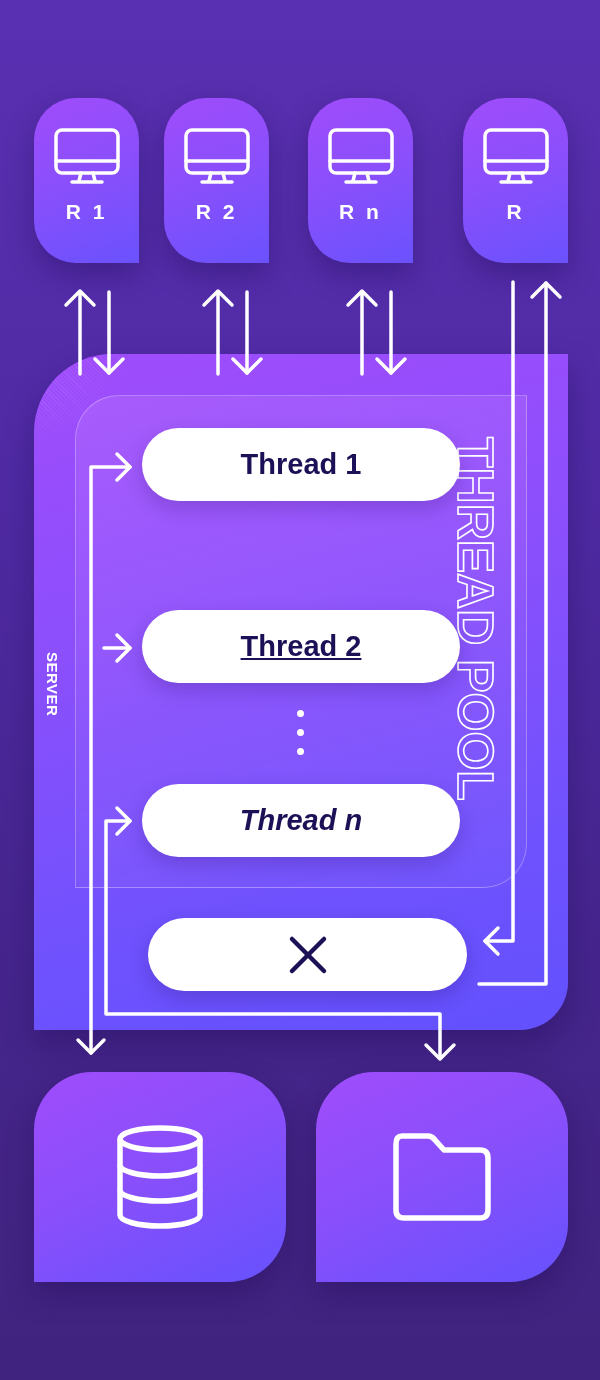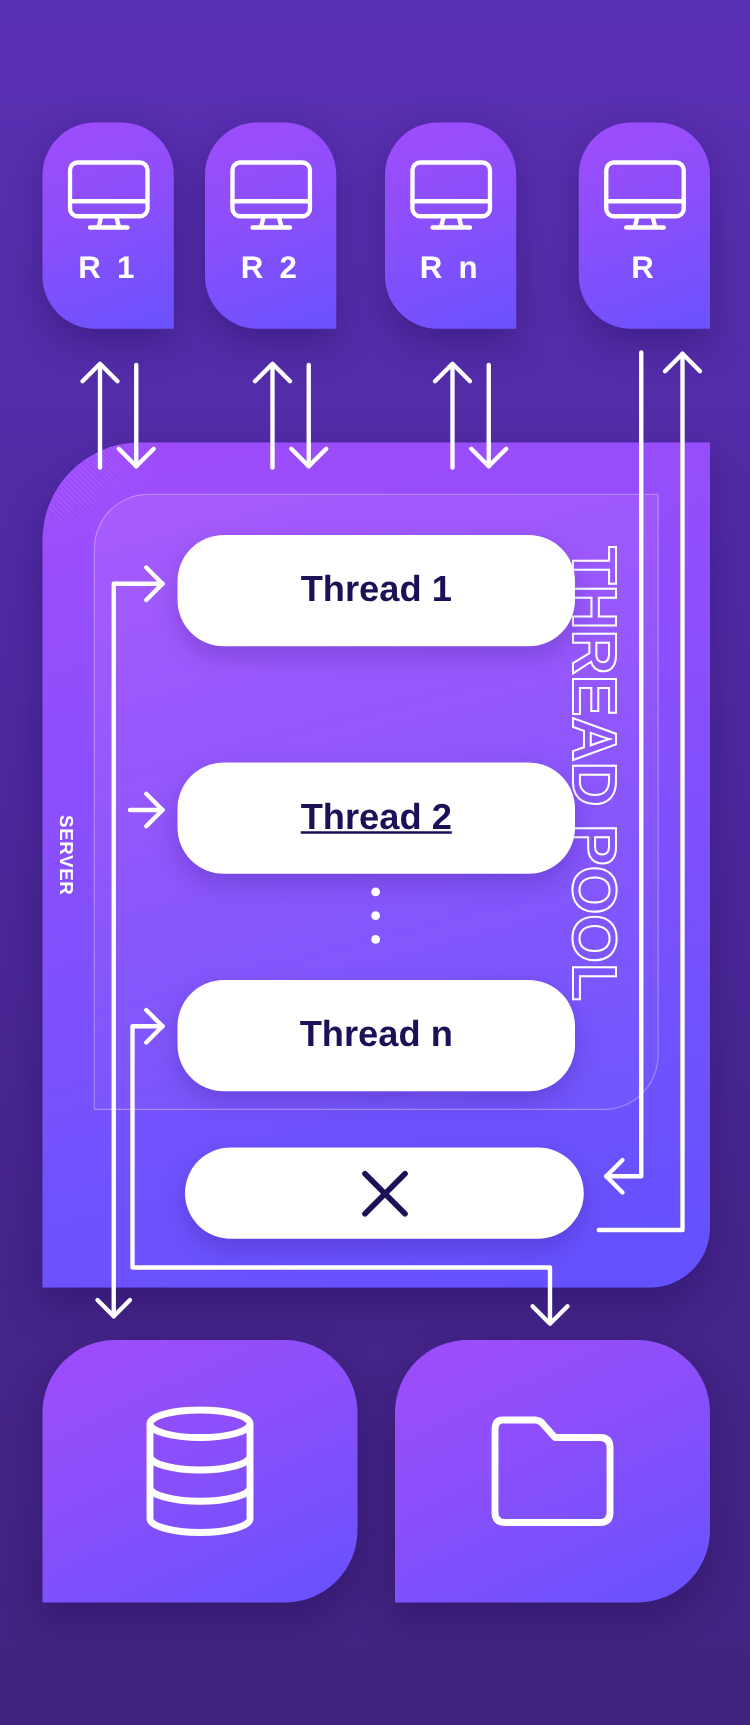--- a/index.html
+++ b/index.html
@@ -13,21 +13,21 @@
     background: linear-gradient(160deg, #a04cfb 0%, #8b4ffb 45%, #6a52fd 100%);
     box-shadow: 0 12px 28px rgba(30, 10, 80, 0.35);
   }
   .client-card {
     width: 105px; height: 165px; top: 98px;
     border-radius: 42px 42px 0 42px;
     display: flex; flex-direction: column; align-items: center;
   }
   .client-card svg { margin-top: 30px; }
   .client-label {
-    margin-top: 16px; color: #fff; font-weight: 700; font-size: 25px; letter-spacing: 3px;
+    margin-top: 16px; color: #fff; font-weight: 700; font-size: 21px; letter-spacing: 3px;
   }
   .server {
     left: 34px; top: 354px; width: 534px; height: 676px;
     border-radius: 78px 0 48px 0;
     background: linear-gradient(165deg, #a04cfb 0%, #8a4ffc 40%, #6f52fd 75%, #6251fe 100%);
     box-shadow: 0 14px 30px rgba(30, 10, 80, 0.35);
   }
   .server-hatch {
     left: 34px; top: 354px; width: 90px; height: 90px;
     border-radius: 78px 0 0 0;
@@ -45,21 +45,21 @@
     border: 1.5px solid rgba(255,255,255,0.28);
     background: linear-gradient(165deg, rgba(190,120,255,0.35) 0%, rgba(170,120,255,0.18) 55%, rgba(150,120,255,0.12) 100%);
     box-sizing: border-box;
   }
   .pool-label {
     left: 500px; top: 437px; transform-origin: 0 0; transform: rotate(90deg);
     font-weight: 700; font-size: 50px; letter-spacing: 0px; white-space: nowrap;
     color: transparent; -webkit-text-stroke: 1.6px #ffffff; line-height: 1;
   }
   .pill {
-    left: 142px; width: 318px; height: 89px; border-radius: 37px;
+    left: 142px; width: 318px; height: 73px; border-radius: 37px;
     background: #ffffff;
     box-shadow: 0 8px 20px rgba(40, 10, 100, 0.22);
     display: flex; align-items: center; justify-content: center;
     color: #1c1157; font-weight: 700; font-size: 29px;
   }
   .dots { left: 297px; top: 710px; width: 10px; }
   .dots span { display: block; width: 7px; height: 7px; border-radius: 50%; background: #fff; margin-bottom: 12px; }
   .kill-pill {
     left: 148px; top: 918px; width: 319px; height: 73px; border-radius: 37px;
     background: #fff; box-shadow: 0 8px 20px rgba(40,10,100,0.22);
@@ -122,21 +122,21 @@
 <div class="abs pool"></div>
 <div class="abs pool-label">THREAD POOL</div>
 
 <div class="abs pill" style="top:428px;">Thread 1</div>
 <div class="abs pill" style="top:610px;text-decoration:underline;">Thread 2</div>
 <div class="abs dots">
     <span></span>
     <span></span>
     <span></span>
   </div>
-<div class="abs pill" style="top:784px;">Thread n</div>
+<div class="abs pill" style="top:784px;font-style:italic;">Thread n</div>
 
 <div class="abs kill-pill">
   <svg width="40" height="40" viewBox="0 0 40 40" stroke="#1c1157" stroke-width="4.5" stroke-linecap="round">
     <line x1="4" y1="4" x2="36" y2="36"></line>
       <line x1="36" y1="4" x2="4" y2="36"></line>
   </svg>
 </div>
 
 <div class="abs store-card" style="left:34px;">
   <svg width="92" height="104" viewBox="0 0 92 104" fill="none" stroke="#fff" stroke-width="5.5" stroke-linejoin="round">

